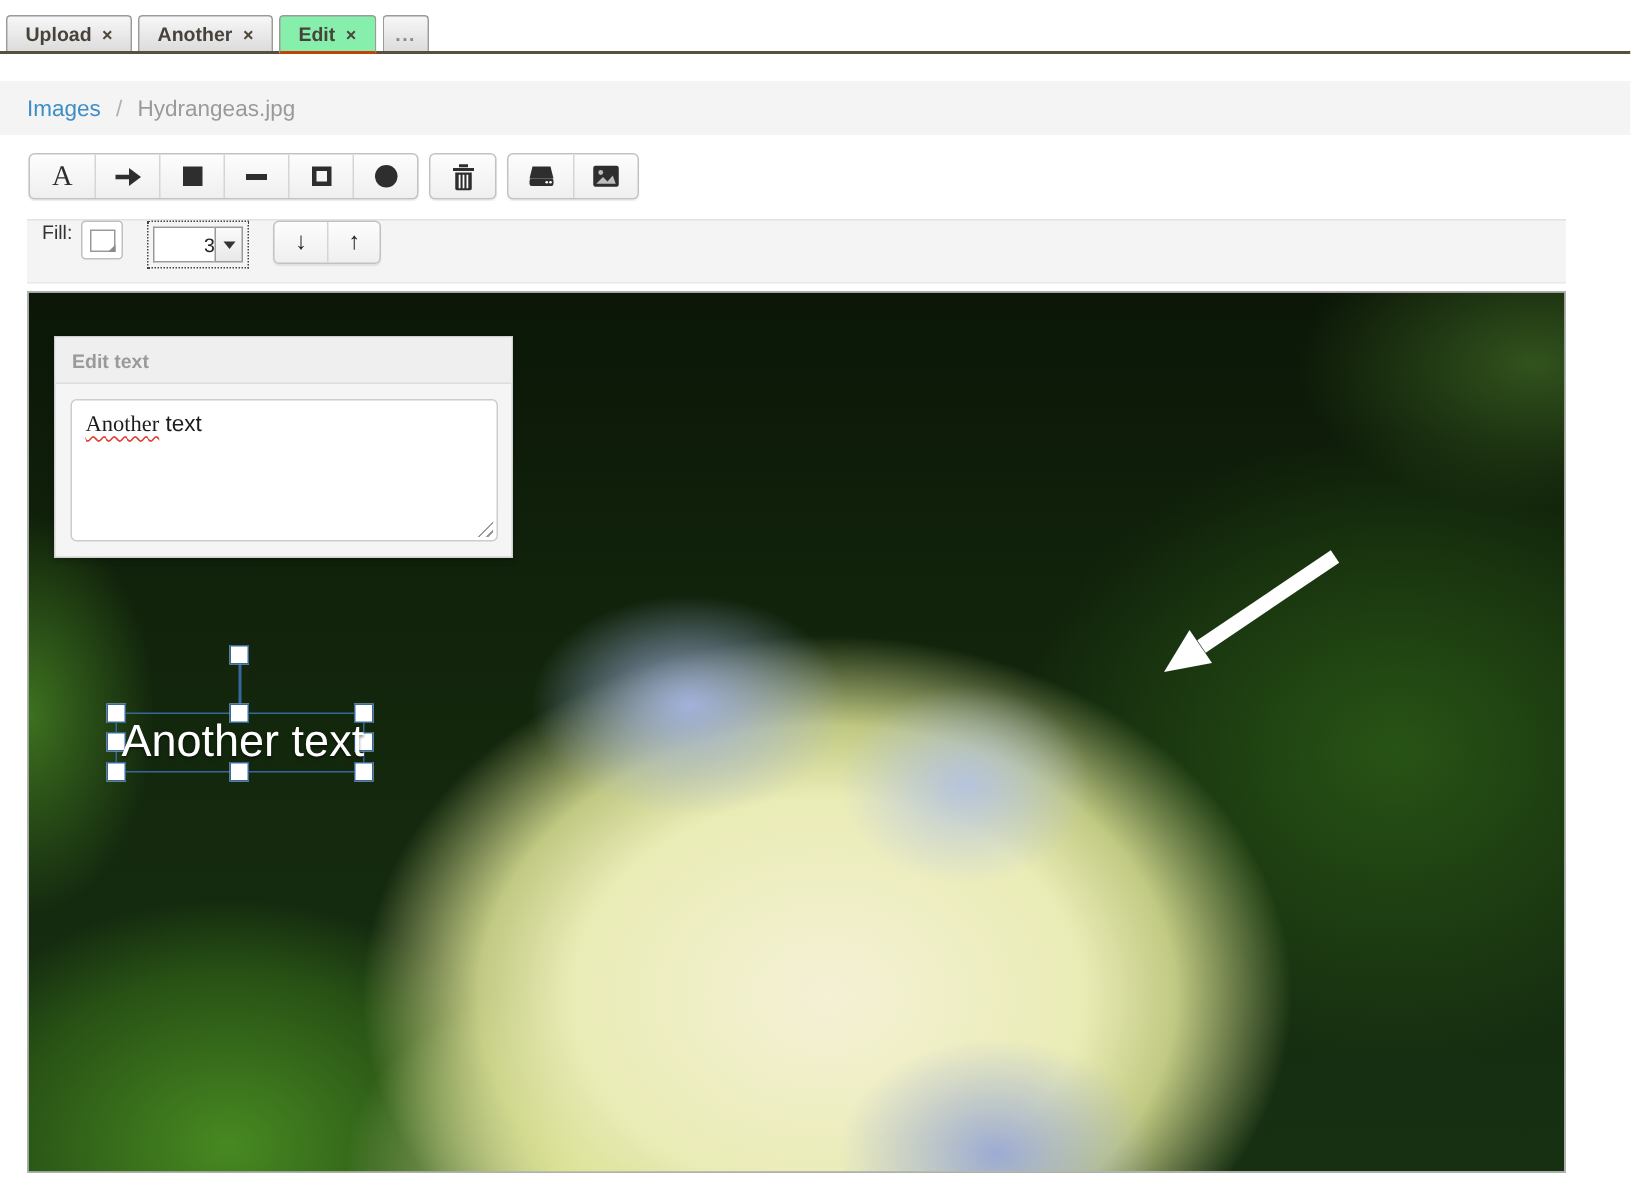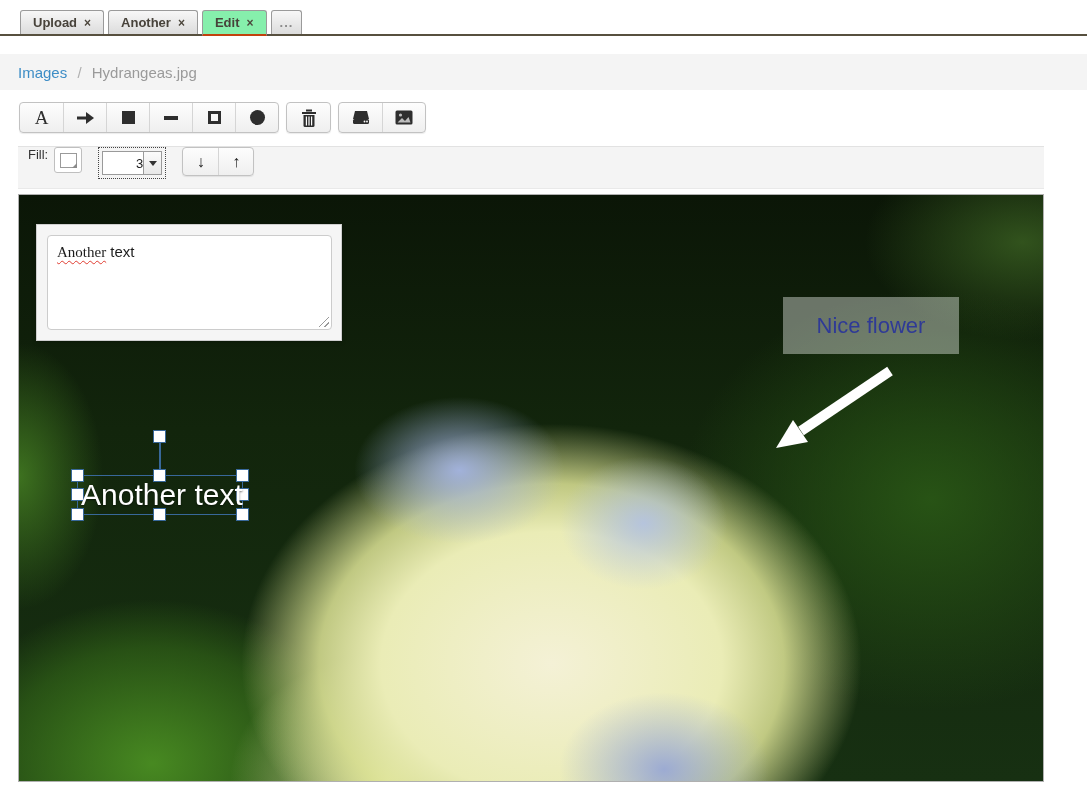--- a/index.html
+++ b/index.html
@@ -6,21 +6,21 @@
     --accent-link:#3d8dc6;
     --select-blue:#38689a;
     --label-navy:#2f3a96;
     --tabline:#57503f;
   }
   *{box-sizing:border-box;margin:0;padding:0;}
   html,body{width:1087px;height:787px;overflow:hidden;background:#fff;
     font-family:"Liberation Sans","DejaVu Sans",sans-serif;-webkit-font-smoothing:antialiased;}
 
   
-  .tabbar{padding:10px 0 0 20px;border-bottom:2px solid var(--tabline);display:flex;align-items:flex-end;gap:4px;}
+  .tabbar{padding:10px 0 0 4px;border-bottom:2px solid var(--tabline);display:flex;align-items:flex-end;gap:4px;}
   .tab{display:inline-flex;align-items:center;gap:7px;height:24px;padding:0 12px;
     background:linear-gradient(#f7f7f7,#dcdcdc);border:1px solid #9a9a9a;border-bottom:none;
     border-radius:3px 3px 0 0;font-size:13px;font-weight:bold;color:#47423a;cursor:pointer;}
   .tab.active{background:#86efac;position:relative;margin-bottom:-2px;height:26px;border-bottom:2px solid #c2410c;}
   .tab .close{font-size:12px;font-weight:bold;color:#4c463c;line-height:1;}
   .tab.overflow{padding:0 8px;color:#8a8a8a;letter-spacing:1px;}
 
   
   .crumbwrap{margin-top:18px;background:#f4f4f4;height:36px;display:flex;align-items:center;}
   .crumb{padding-left:18px;font-size:15px;}
@@ -206,28 +206,28 @@
     <div class="tbtn zbtn">
       <span>↑</span>
     </div>
   </div>
 </div>
 
 <div class="canvas">
   <div class="photo"></div>
 
 
-  <div class="labelbox">Nice flower</div>
 
   <svg class="arrow-svg" width="140" height="100" viewBox="0 0 140 100">
     <line x1="126" y1="8" x2="37" y2="68" stroke="#fff" stroke-width="10"></line>
     <polygon points="12,85 44,79 29,57" fill="#fff"></polygon>
   </svg>
 
   <div class="editpanel">
+    <div class="hd">Edit text</div>
     <div class="bd">
       <div class="fake-textarea">
         <span class="misspelled">Another</span><span> text</span>
         <span class="resize-grip"></span>
       </div>
     </div>
   </div>
 
   <div class="selbox">
     <div class="rot-line"></div>

